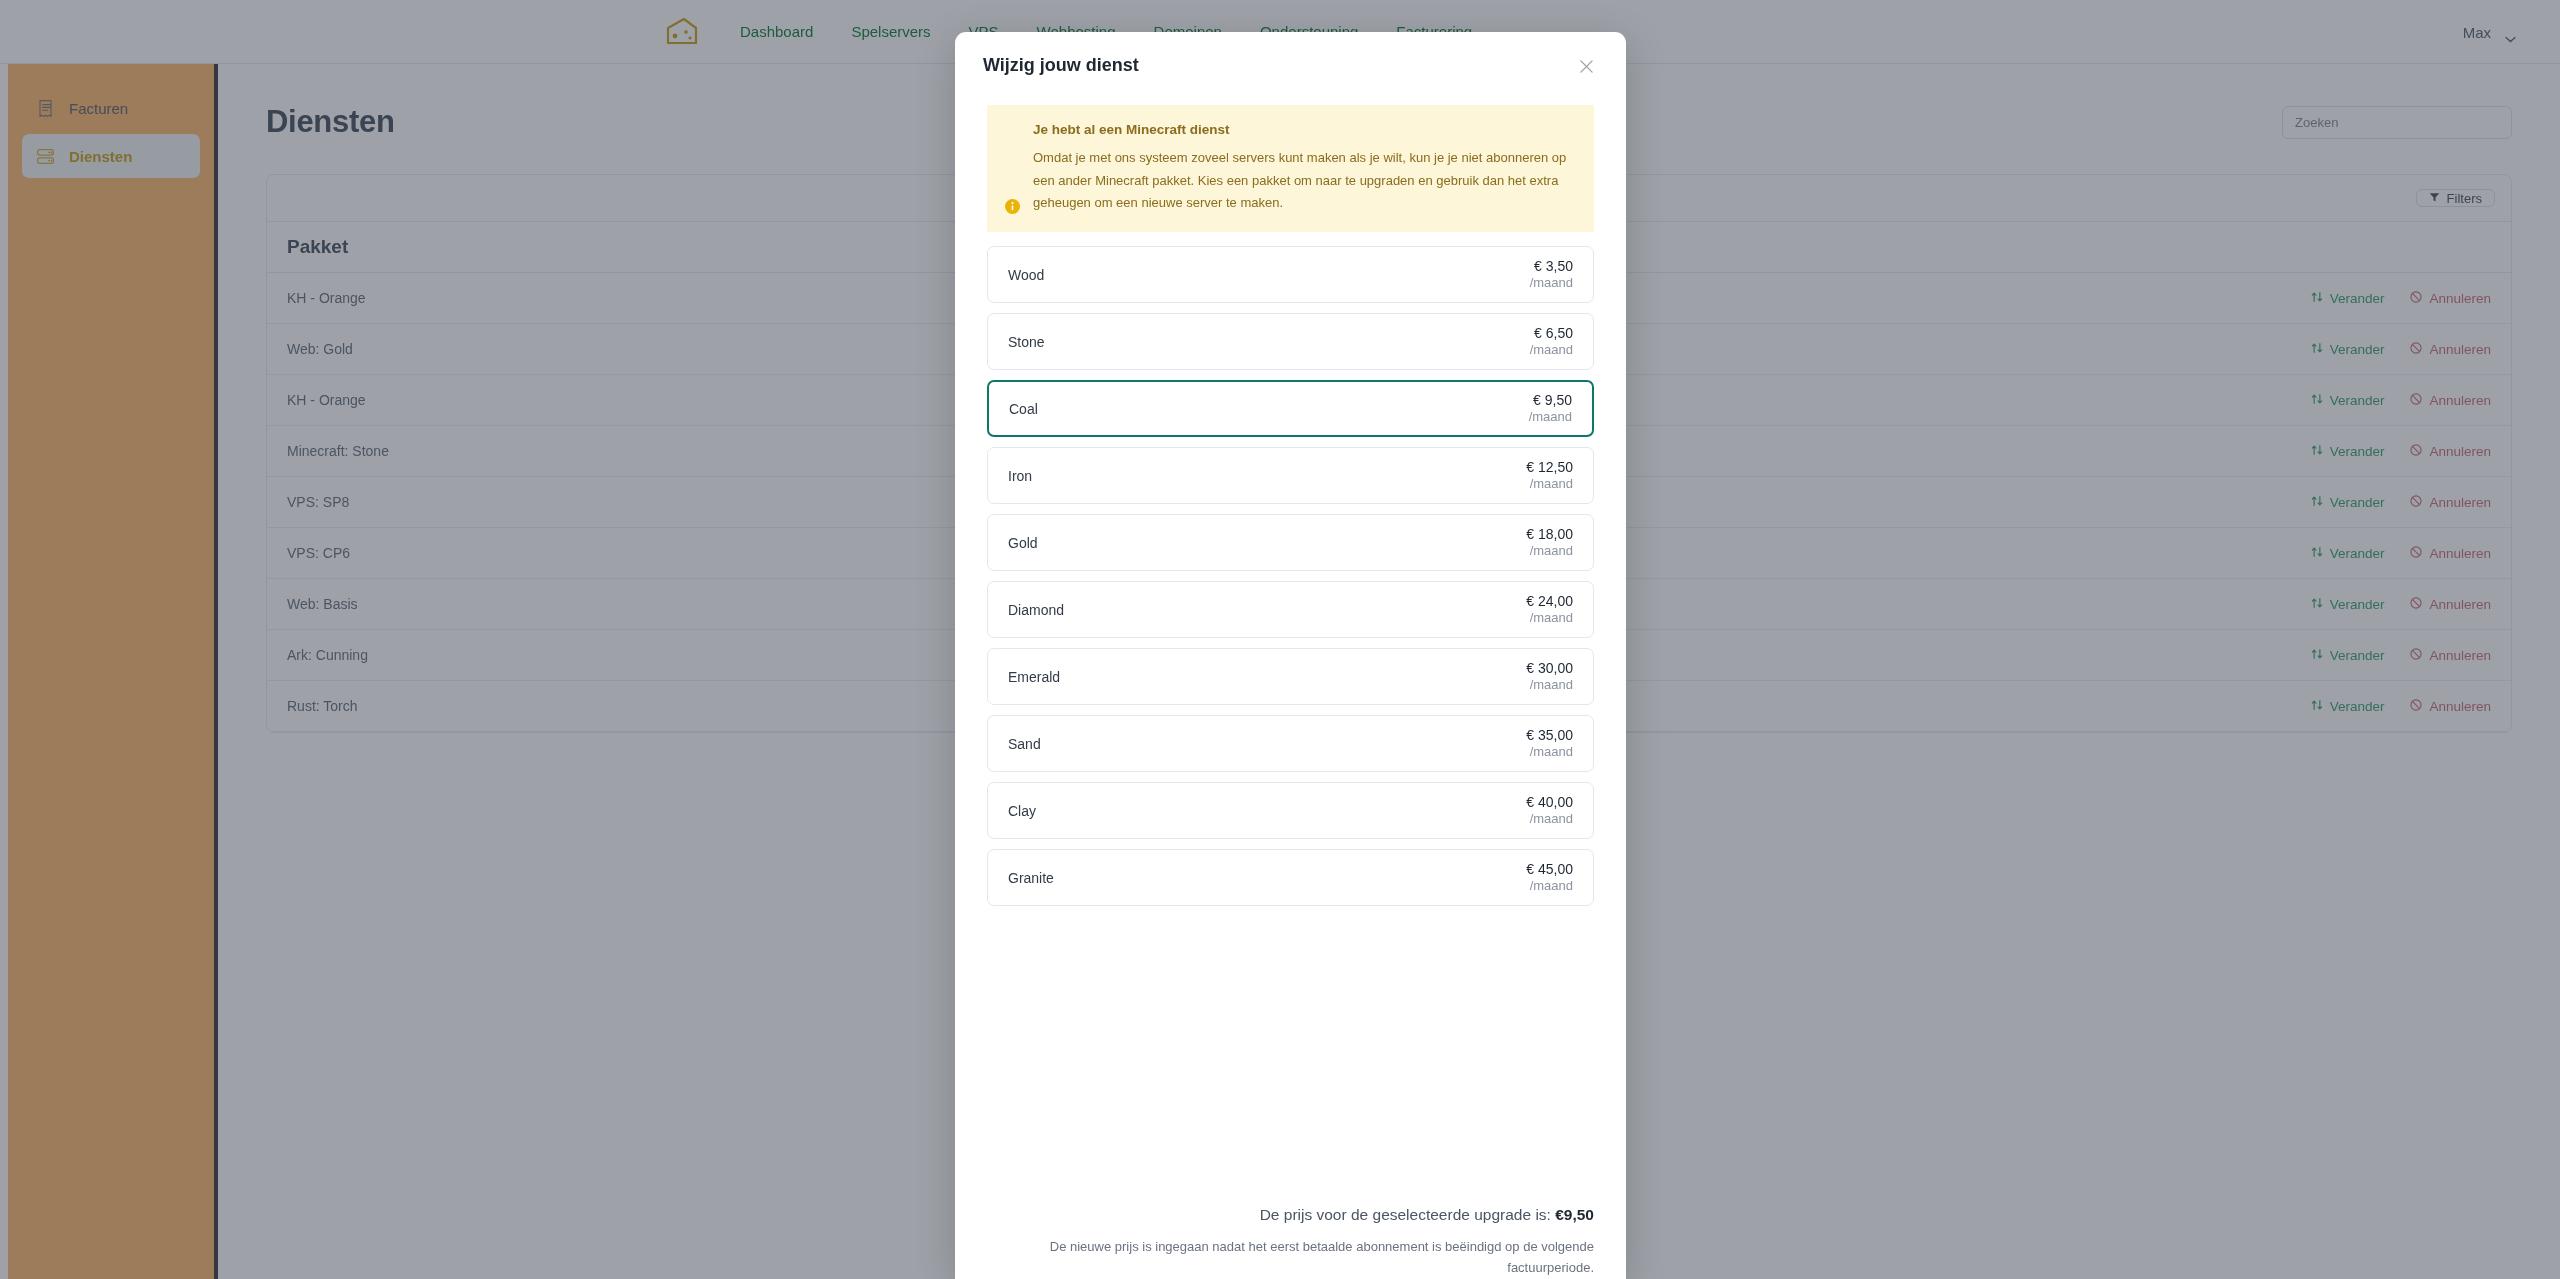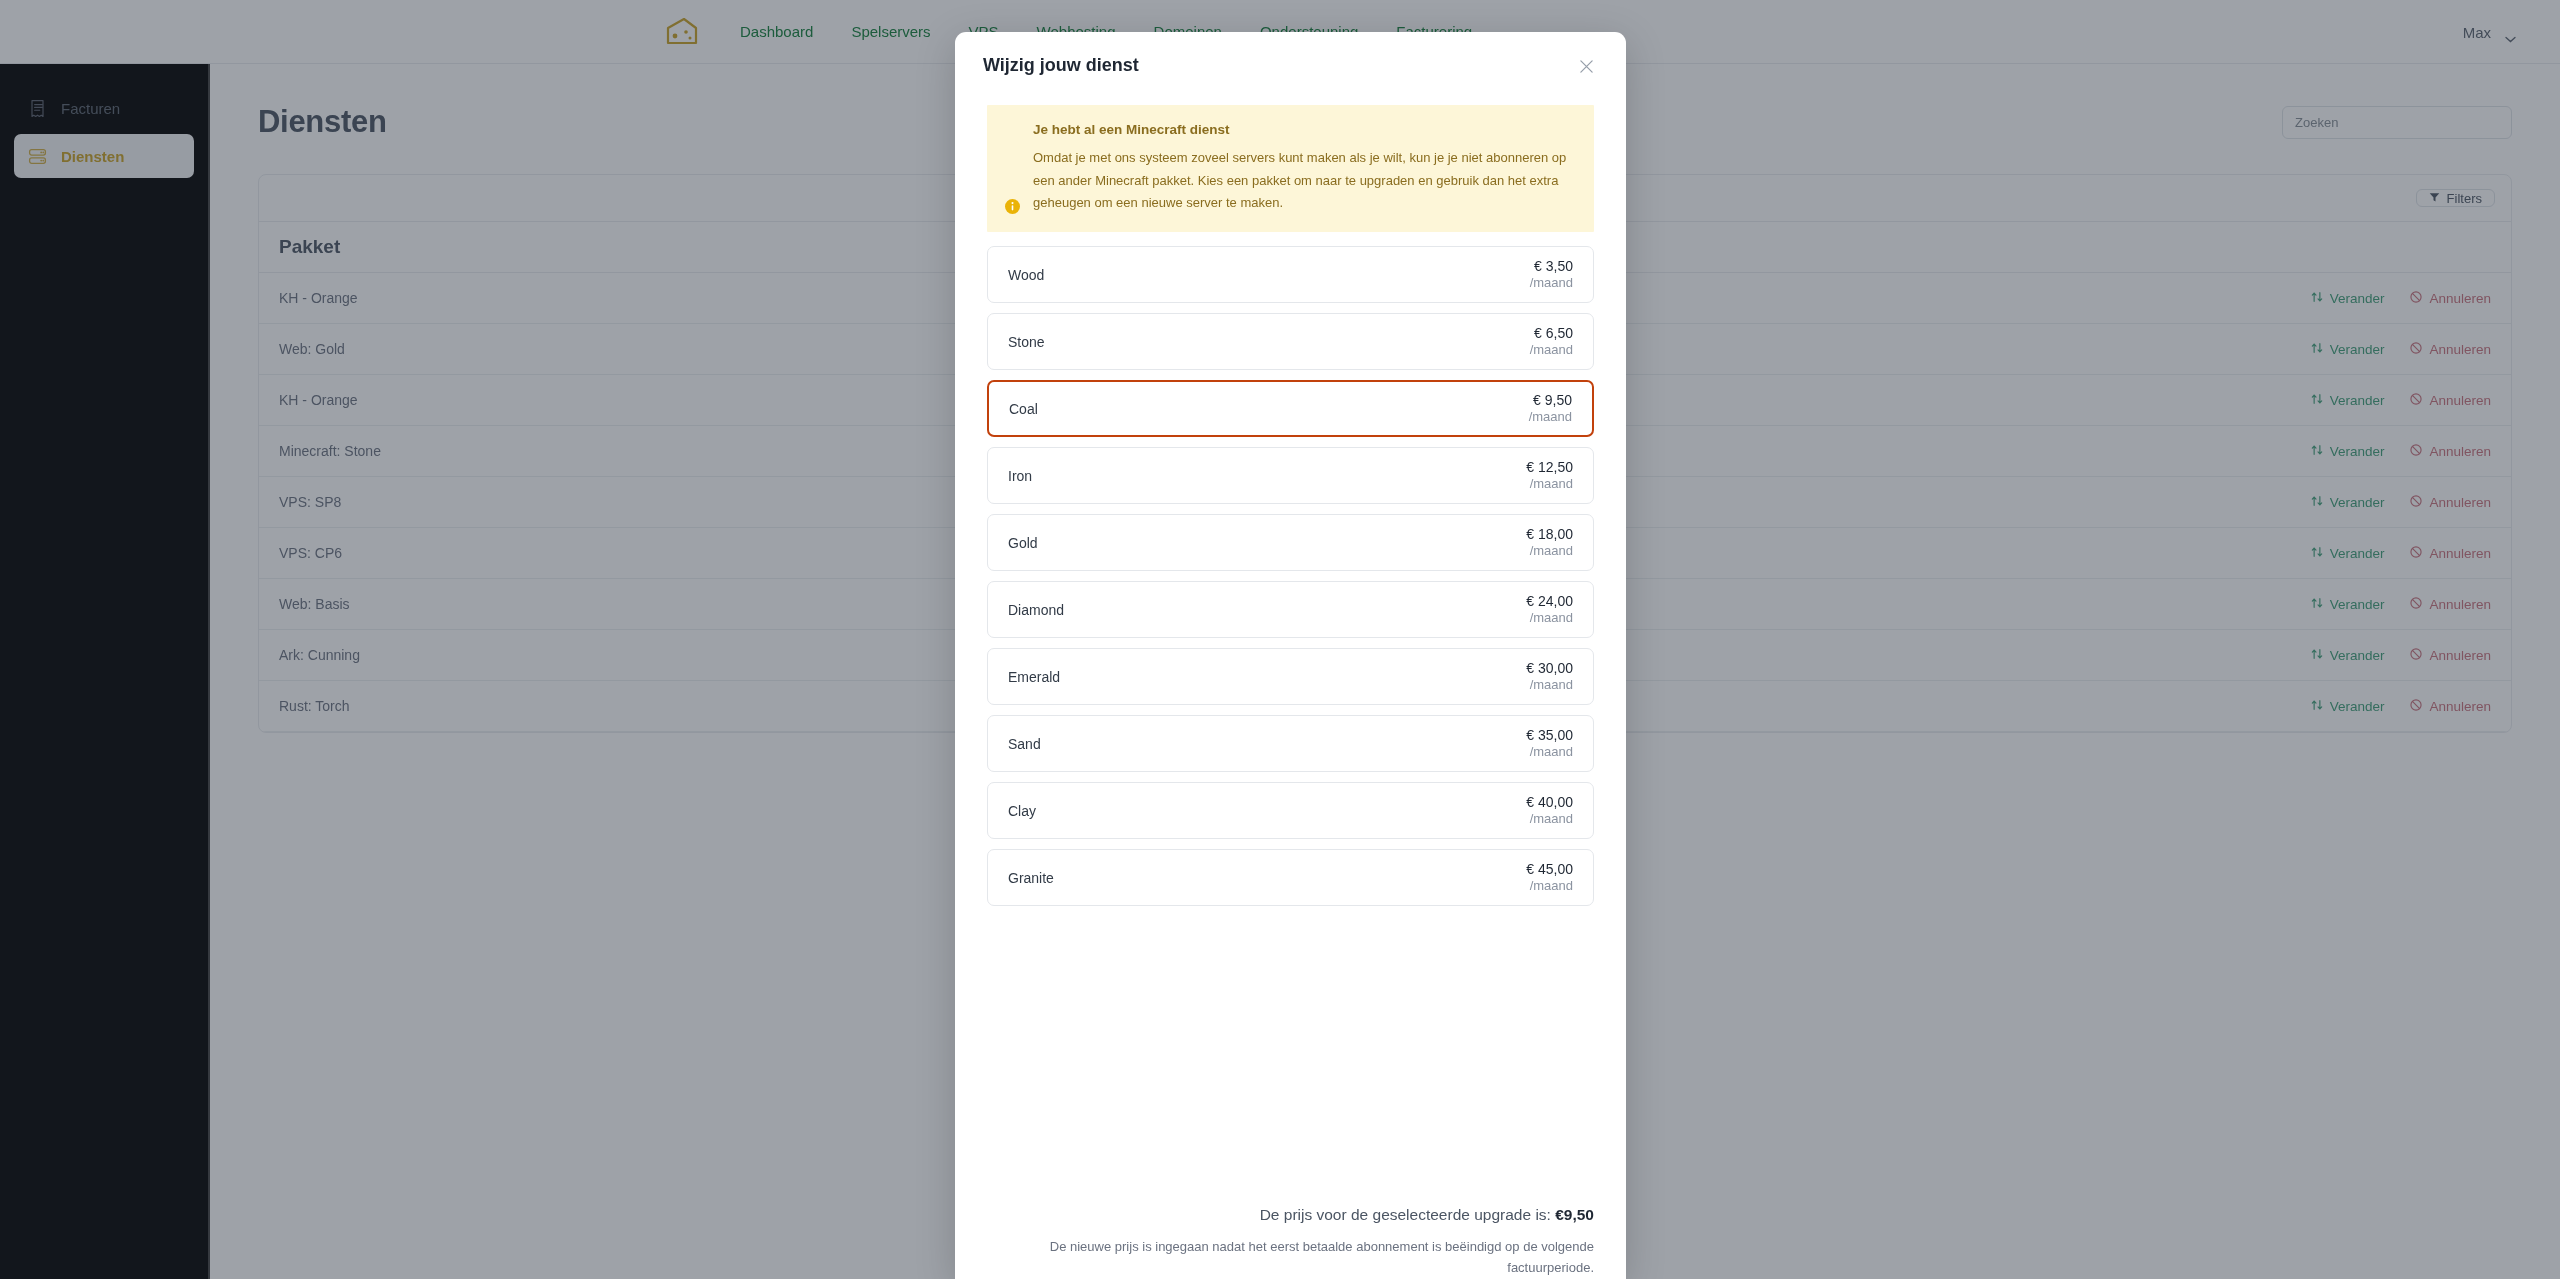--- a/index.html
+++ b/index.html
@@ -41,23 +41,24 @@
     position:absolute; right:44px; top:0; height:64px;
     display:flex; align-items:center; gap:14px;
     font-size:15px; color:#5b6470;
   }
   .chev { width:11px; height:7px; display:inline-block; }
 
   .body-row { flex:1; display:flex; min-height:0; }
 
   .sidebar {
     width:210px; flex:0 0 210px;
-    background:#000000;
-    border-right:2px solid #404040;
+    background:#fdba74;
+    border-right:4px solid #404040;
     padding:22px 14px 0 14px;
+    margin-left:8px;
   }
   .side-item {
     display:flex; align-items:center; gap:14px;
     height:44px; padding:0 14px; border-radius:7px;
     font-size:15px; color:#5b6470; margin-bottom:4px;
     cursor:pointer;
   }
   .side-item.active { background:#f3f4f6; color:#c9a227; font-weight:bold; }
   .side-ico { width:19px; height:19px; flex:0 0 19px; opacity:.85; }
 
@@ -134,21 +135,21 @@
   .alert-title { font-size:13.5px; font-weight:bold; color:#8a6d1f; margin:0 0 8px 0; line-height:1.35; }
   .alert-text { font-size:13px; color:#8a6d1f; margin:0; line-height:1.72; }
 
   .pkg-list { display:flex; flex-direction:column; gap:10px; }
   .pkg {
     border:1px solid #e4e7eb; border-radius:7px; background:#fff;
     height:57px; padding:0 20px;
     display:flex; align-items:center; justify-content:space-between;
     cursor:pointer;
   }
-  .pkg.selected { border:2px solid #c2410c; }
+  .pkg.selected { border:2px solid #0f766e; }
   .pkg-name { font-size:14px; color:#323b47; }
   .pkg-price { text-align:right; line-height:1.28; }
   .pkg-amount { font-size:14px; color:#1f2733; display:block; }
   .pkg-period { font-size:13px; color:#8b93a0; display:block; }
 
   .modal-foot { flex:0 0 auto; padding:19px 32px 0 32px; }
   .foot-price { font-size:15.5px; color:#4b5563; text-align:right; margin:0 0 13px 0; }
   .foot-price b { color:#1f2733; font-weight:bold; }
   .foot-note { font-size:13px; color:#6b7280; text-align:right; margin:0; line-height:1.6; }
 </style>

